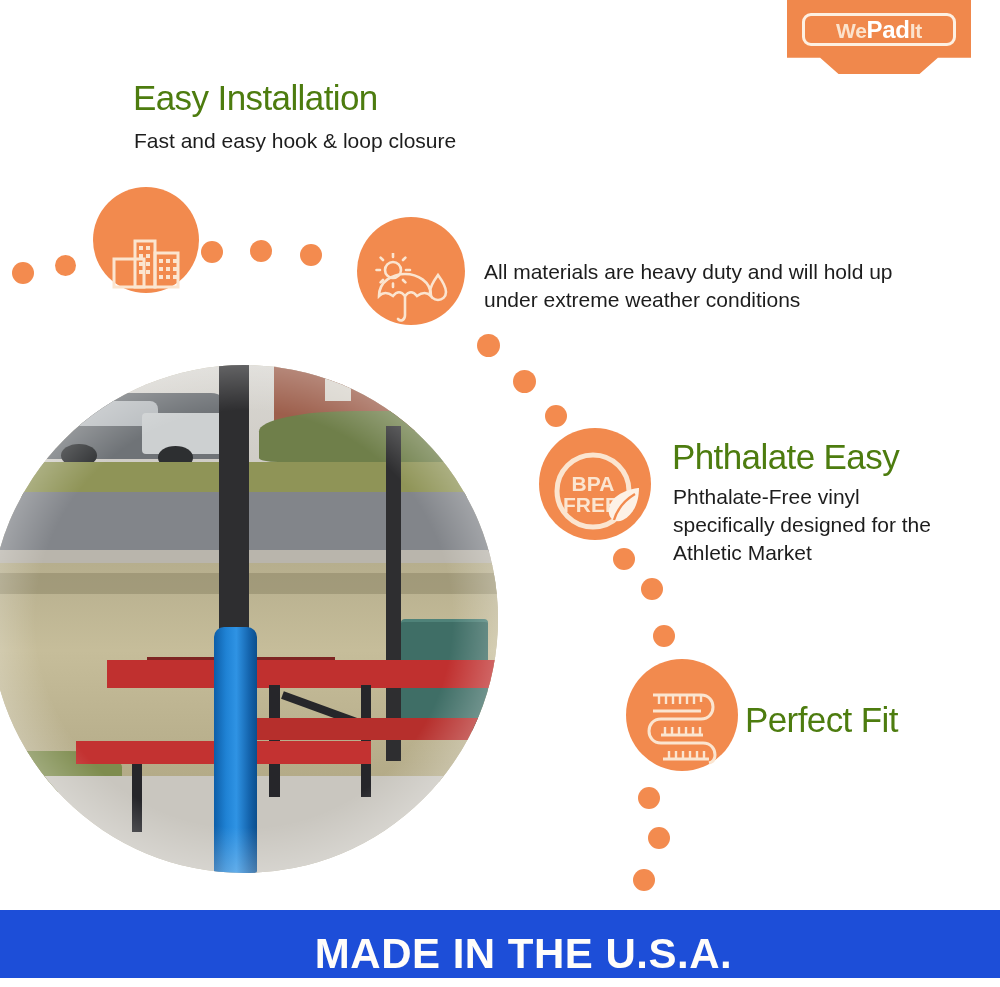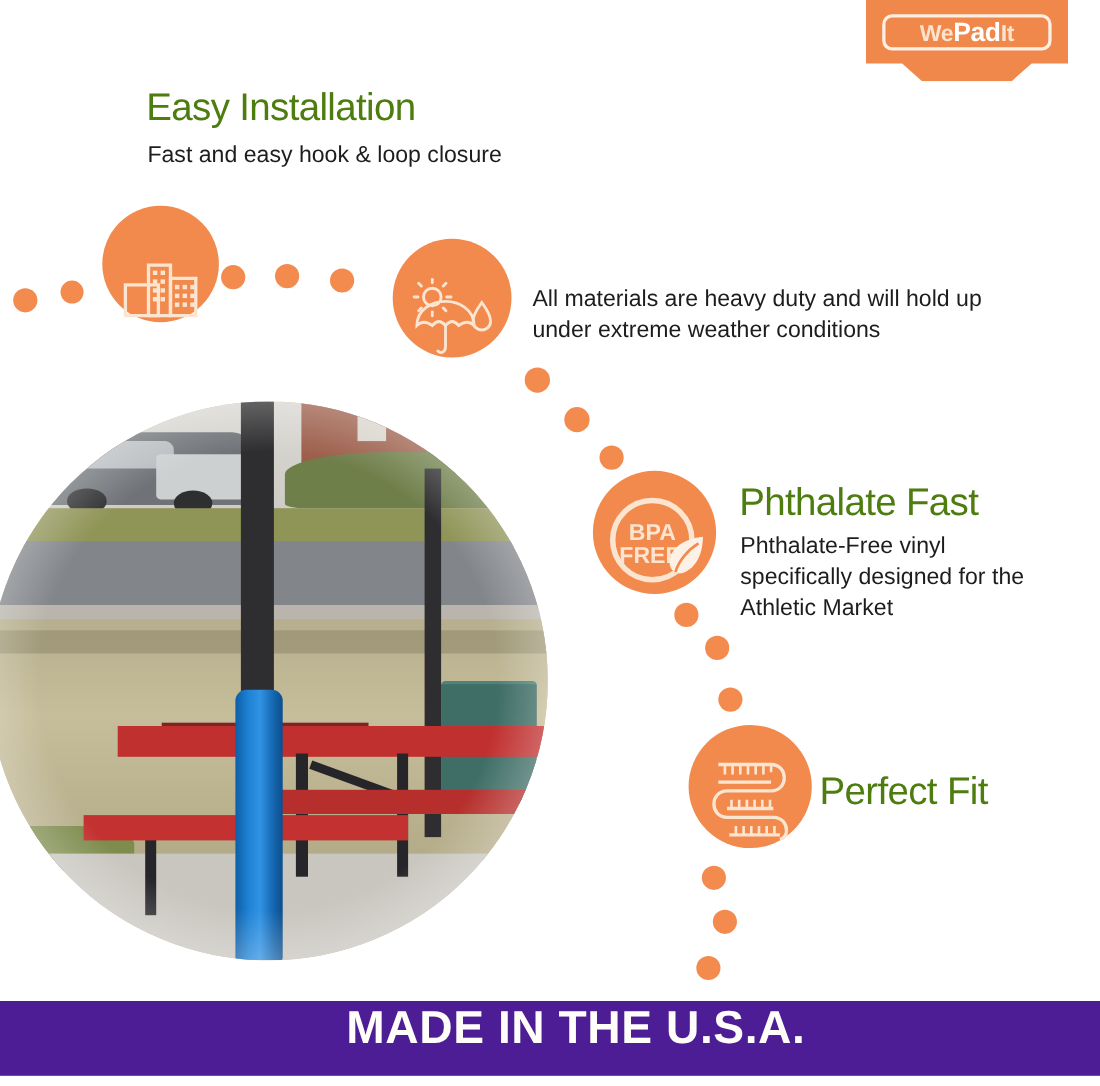--- a/index.html
+++ b/index.html
@@ -162,22 +162,22 @@
     border-radius: 10px 10px 2px 2px;
   }
   .photo-veil {
     position: absolute; inset: 0;
     background: radial-gradient(circle at 50% 50%, rgba(255,255,255,0) 58%, rgba(255,255,255,.55) 86%, rgba(255,255,255,.92) 100%);
   }
 
   
   .usa-banner {
     position: absolute; left: 0; top: 910px; width: 1000px; height: 68px;
-    background: #4c1d95;
-    display: flex; align-items: flex-start; justify-content: center; padding-left: 47px;
+    background: #1d4ed8;
+    display: flex; align-items: flex-end; justify-content: center; padding-left: 47px;
   }
   .usa-banner .usa-text {
     color: #fffdfa; font-weight: bold; font-size: 42px;
     letter-spacing: 0.5px; white-space: nowrap;
   }
 </style>
 </head>
 <body>
 
 <div id="page">
@@ -256,21 +256,21 @@
   <div class="icon-circle" style="left:539px; top:428px; width:112px; height:112px;">
     <svg width="96" height="96" viewBox="0 0 96 96" aria-hidden="true">
       <circle cx="46" cy="47" r="36" fill="none" stroke="#fbe5d0" stroke-width="5"></circle>
       <text x="46" y="47" text-anchor="middle" fill="#fbe5d0" font-family="Liberation Sans, sans-serif" font-size="21" font-weight="bold">BPA</text>
       <text x="44" y="68" text-anchor="middle" fill="#fbe5d0" font-family="Liberation Sans, sans-serif" font-size="21" font-weight="bold">FREE</text>
       <path d="M92 44 C92 44 66 46 62 64 C60 74 68 80 76 76 C88 70 92 56 92 44 Z" fill="#fdf1e6"></path>
       <path d="M88 50 C78 56 70 66 67 76" fill="none" stroke="#f28a4e" stroke-width="2.4"></path>
     </svg>
   </div>
 
-  <div class="feature-title" style="left:672px; top:439px; font-size:35px;">Phthalate Fast</div>
+  <div class="feature-title" style="left:672px; top:439px; font-size:35px;">Phthalate Easy</div>
   <div class="feature-desc" style="left:673px; top:483px; width:260px;">Phthalate-Free vinyl specifically designed for the Athletic Market</div>
 
   <div class="icon-circle" style="left:626px; top:659px; width:112px; height:112px;">
     <svg width="86" height="86" viewBox="0 0 86 86" aria-hidden="true">
       <g fill="none" stroke="#fbe5d0" stroke-width="3" stroke-linejoin="round">
         <path d="M14 10 H62 C70 10 74 16 74 22 C74 28 70 34 62 34 H22 C14 34 10 40 10 46
                  C10 52 14 58 22 58 H64 C72 58 76 64 76 70 C76 74 74 77 70 78"></path>
         <path d="M14 26 H62 M22 50 H64 M24 74 H70"></path>
       </g>
       <g stroke="#fbe5d0" stroke-width="2.4">

